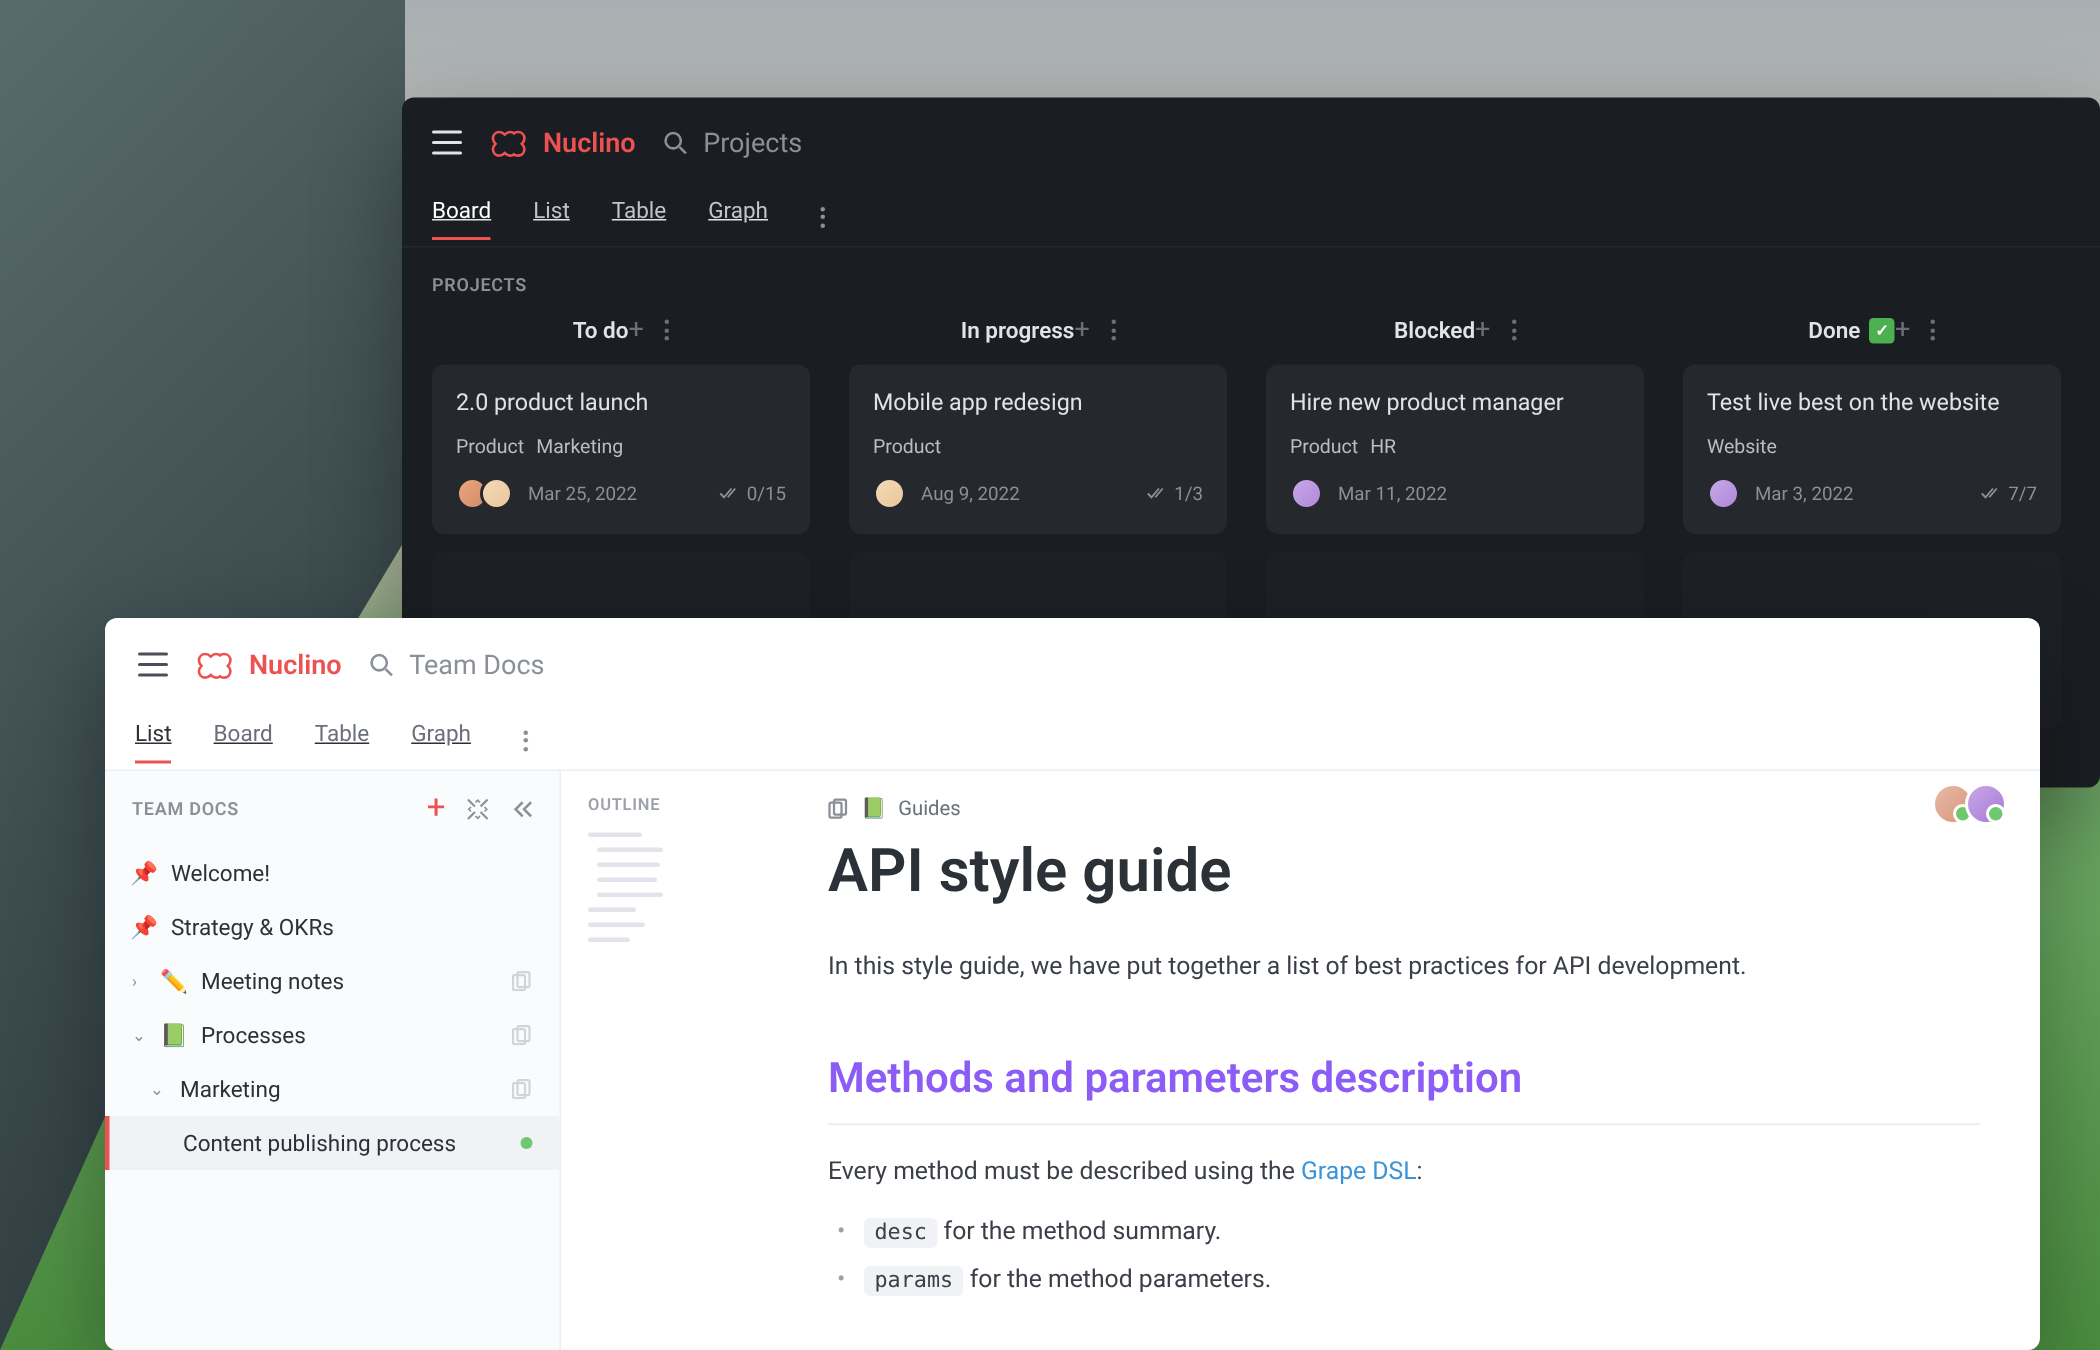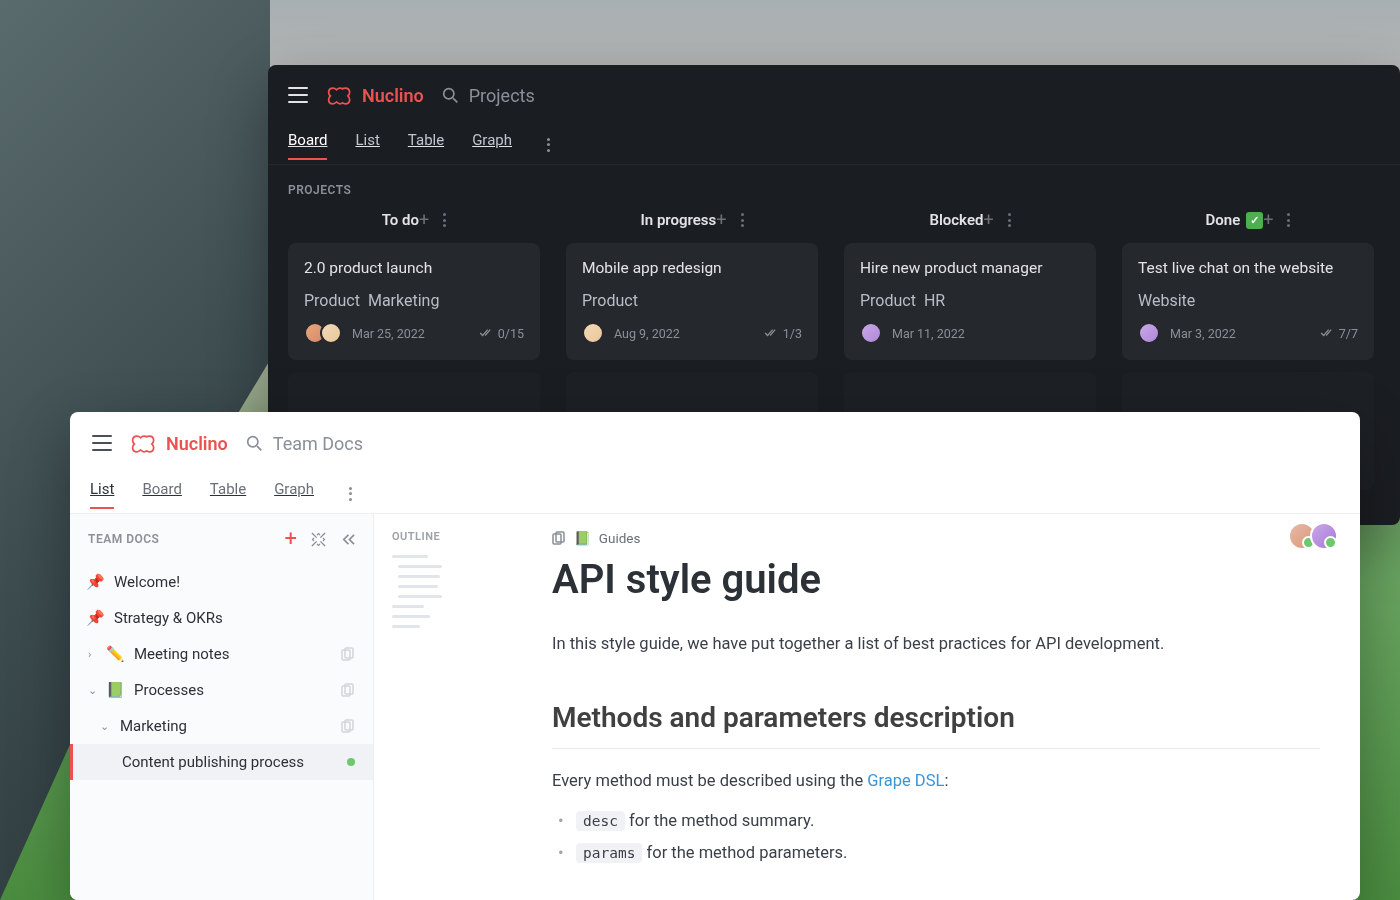--- a/index.html
+++ b/index.html
@@ -27,21 +27,21 @@
 .col{width:252px;flex-shrink:0;}
 .col-head{display:flex;align-items:center;justify-content:center;margin-bottom:14px;}
 .col-title{font-size:15px;font-weight:600;color:#e1e3e6;display:flex;align-items:center;gap:6px;}
 .col-actions{display:flex;align-items:center;gap:14px;color:#6a6f78;}
 .plus-icon{font-size:18px;cursor:pointer;line-height:1;}
 .dots-v{display:flex;flex-direction:column;gap:2.5px;cursor:pointer;}
 .dots-v span{width:3px;height:3px;background:#6a6f78;border-radius:50%;}
 .card{background:#25282d;border-radius:8px;padding:16px;margin-bottom:12px;cursor:pointer;}
 .card-title{font-size:15.5px;color:#e1e3e6;margin-bottom:14px;}
 .card-tags{display:flex;gap:8px;margin-bottom:12px;}
-.tag{font-size:16px;color:#b8bdc6;}
+.tag{font-size:13px;color:#b8bdc6;}
 .card-foot{display:flex;align-items:center;justify-content:space-between;}
 .card-left{display:flex;align-items:center;gap:10px;}
 .avatars{display:flex;}
 .avatar{width:22px;height:22px;border-radius:50%;border:2px solid #25282d;margin-left:-6px;}
 .avatar:first-child{margin-left:0;}
 .av-a{background:linear-gradient(135deg,#e8a87c,#d4896b);}
 .av-b{background:linear-gradient(135deg,#f4d8b8,#e8c89a);}
 .av-c{background:linear-gradient(135deg,#c8a8e8,#b088d8);}
 .card-date{font-size:12.5px;color:#8a8f98;}
 .card-progress{display:flex;align-items:center;gap:5px;font-size:12.5px;color:#8a8f98;}
@@ -85,21 +85,21 @@
 .outline-lines span:nth-child(4){width:40px;margin-left:6px;}
 .outline-lines span:nth-child(5){width:44px;margin-left:6px;}
 .outline-lines span:nth-child(6){width:32px;}
 .outline-lines span:nth-child(7){width:38px;}
 .outline-lines span:nth-child(8){width:28px;}
 .doc{flex:1;padding:16px 40px 0 90px;}
 .breadcrumb{display:flex;align-items:center;gap:8px;font-size:13.5px;color:#6a6f78;margin-bottom:10px;}
 .breadcrumb .book{width:14px;height:14px;}
 .doc-title{font-size:40px;font-weight:600;color:#2c3138;margin-bottom:28px;}
 .doc-intro{font-size:16.5px;color:#3a3f48;line-height:1.6;margin-bottom:44px;}
-.doc-h2{font-size:28px;font-weight:600;color:#404040;margin-bottom:14px;}
+.doc-h2{font-size:28px;font-weight:600;color:#8b5cf6;margin-bottom:14px;}
 .doc hr{border:none;border-top:1px solid #e8eaee;margin-bottom:18px;}
 .doc-p{font-size:16.5px;color:#3a3f48;line-height:1.7;}
 .doc-p a{color:#3a95d8;text-decoration:none;}
 .doc-list{list-style:none;margin-top:10px;}
 .doc-list li{font-size:16.5px;color:#3a3f48;line-height:1.9;padding-left:24px;position:relative;}
 .doc-list li::before{content:"•";position:absolute;left:6px;color:#9ca1aa;}
 code{background:#f0f2f5;padding:2px 7px;border-radius:4px;font-family:ui-monospace,Menlo,monospace;font-size:14.5px;}
 .presence{position:absolute;right:22px;top:8px;display:flex;}
 .presence .pavatar{width:28px;height:28px;border-radius:50%;border:2px solid #fff;margin-left:-6px;position:relative;}
 .presence .pavatar::after{content:"";position:absolute;right:-1px;bottom:-1px;width:9px;height:9px;background:#6ec86e;border:2px solid #fff;border-radius:50%;}
@@ -259,21 +259,21 @@
         <div class="col-actions">
           <div class="plus-icon">+</div>
           <div class="dots-v">
               <span></span>
               <span></span>
               <span></span>
             </div>
         </div>
       </div>
       <div class="card">
-        <div class="card-title">Test live chat on the website</div>
+        <div class="card-title">Test live best on the website</div>
         <div class="card-tags">
           <span class="tag">Website</span>
         </div>
         <div class="card-foot">
           <div class="card-left">
             <div class="avatars">
               <div class="avatar av-c"></div>
             </div>
             <div class="card-date">Mar 3, 2022</div>
           </div>

